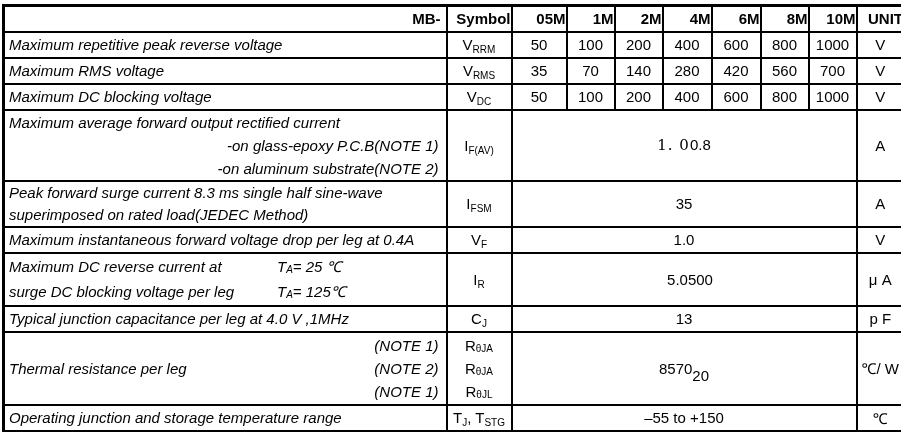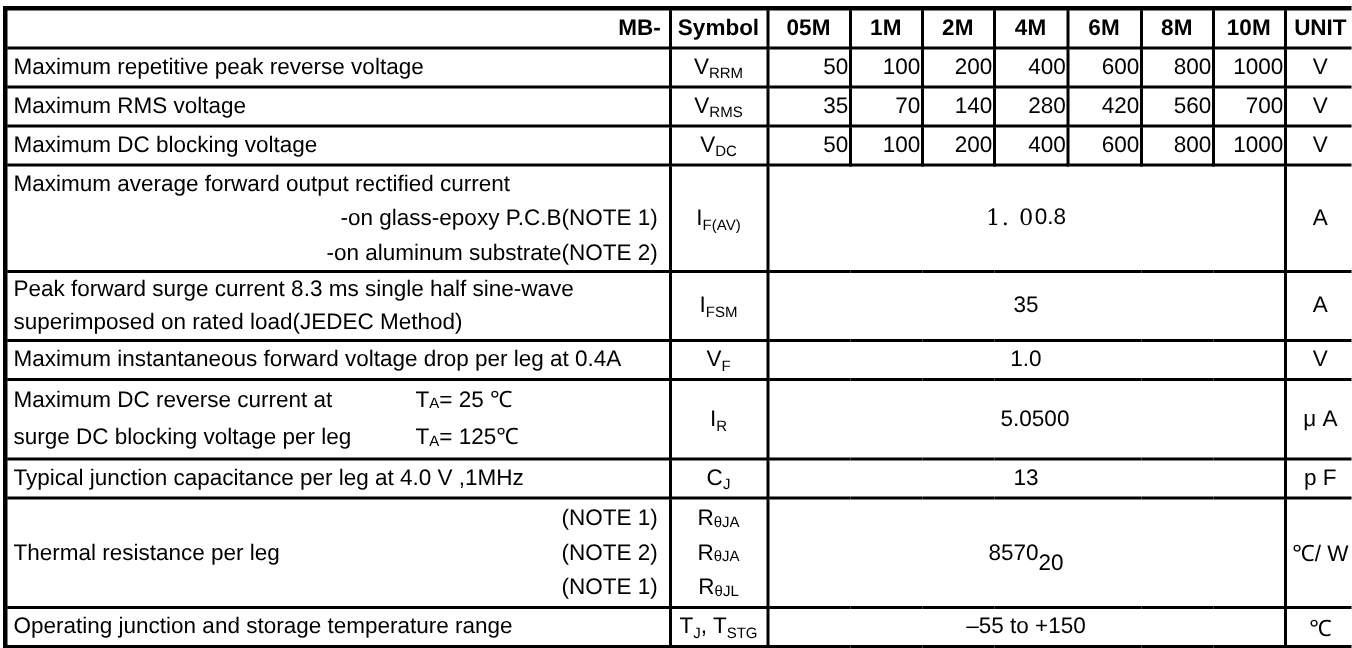--- a/index.html
+++ b/index.html
@@ -21,54 +21,55 @@
   }
   td, th {
     border: 2px solid #000;
     padding: 0;
     overflow: hidden;
     vertical-align: middle;
   }
   th {
     font-size: 15px;
     font-weight: bold;
-    text-align: center;
+    text-align: right;
     white-space: nowrap;
   }
   th.mb-head {
     text-align: right;
     padding-right: 5px;
   }
   .desc-wrap {
     display: flex;
     flex-direction: column;
     justify-content: flex-end;
     height: 100%;
     padding: 0 2px 0 4px;
     font-size: 15px;
+    font-style: italic;
   }
   .line {
     position: relative;
     display: flex;
     align-items: center;
     white-space: nowrap;
   }
   .rt { margin-left: auto; padding-right: 5px; }
   .cond { position: absolute; left: 268px; top: 0; display: inline-flex; align-items: center; height: 100%; }
   .sym-wrap {
     display: flex;
     flex-direction: column;
     justify-content: center;
     align-items: center;
     height: 100%;
     font-size: 15px;
   }
   .sym { display: flex; align-items: baseline; justify-content: center; }
   .sb { font-size: 10px; vertical-align: -3px; position: relative; top: 3px; }
-  td.val { text-align: right; font-size: 15px; }
+  td.val { text-align: center; font-size: 15px; }
   .merged-wrap {
     display: flex;
     justify-content: center;
     align-items: center;
     height: 100%;
     font-size: 15px;
     text-align: center;
   }
   .vline { display: block; }
   .serif { font-family: "DejaVu Serif", serif; letter-spacing: 1px; }

